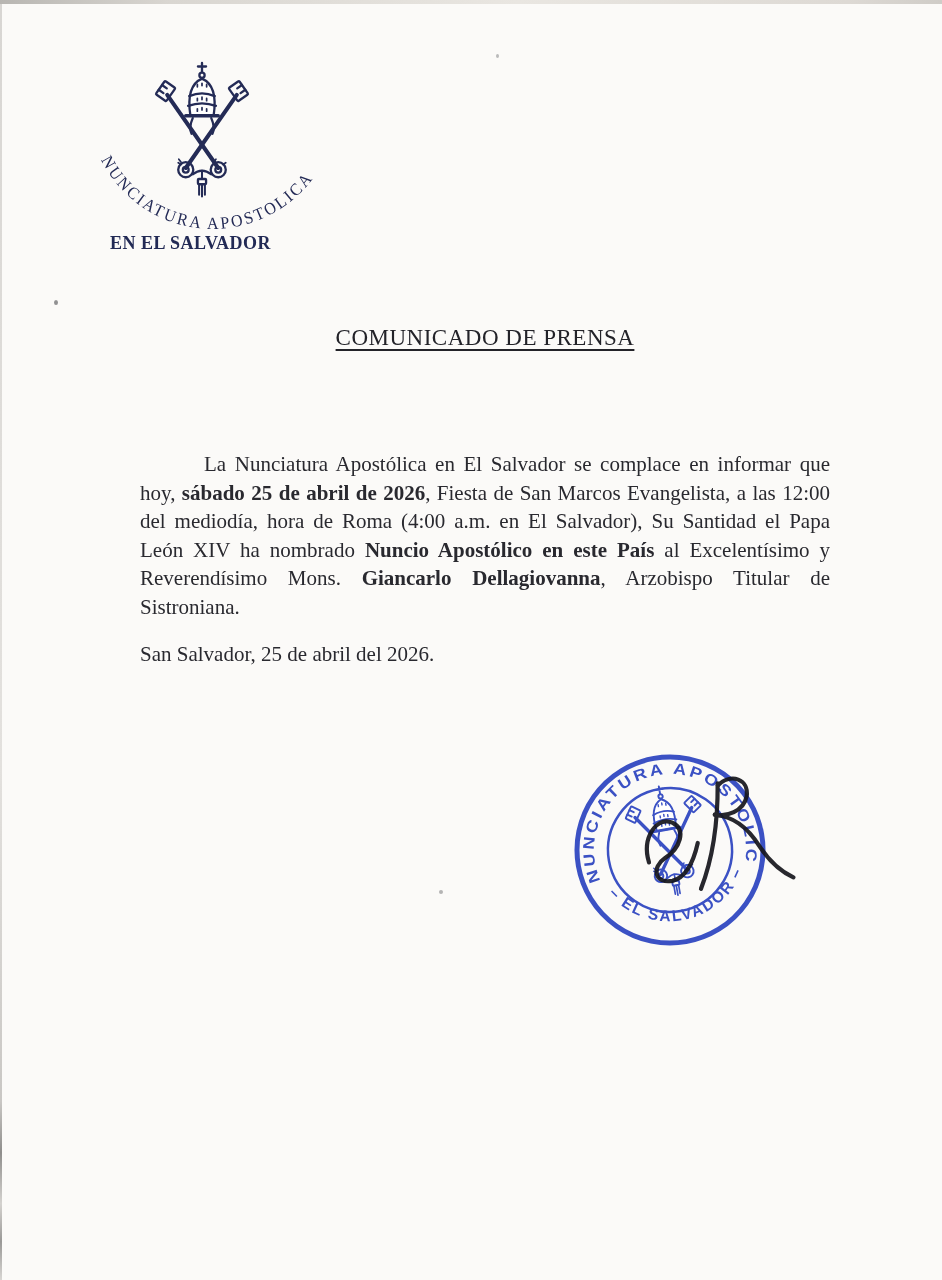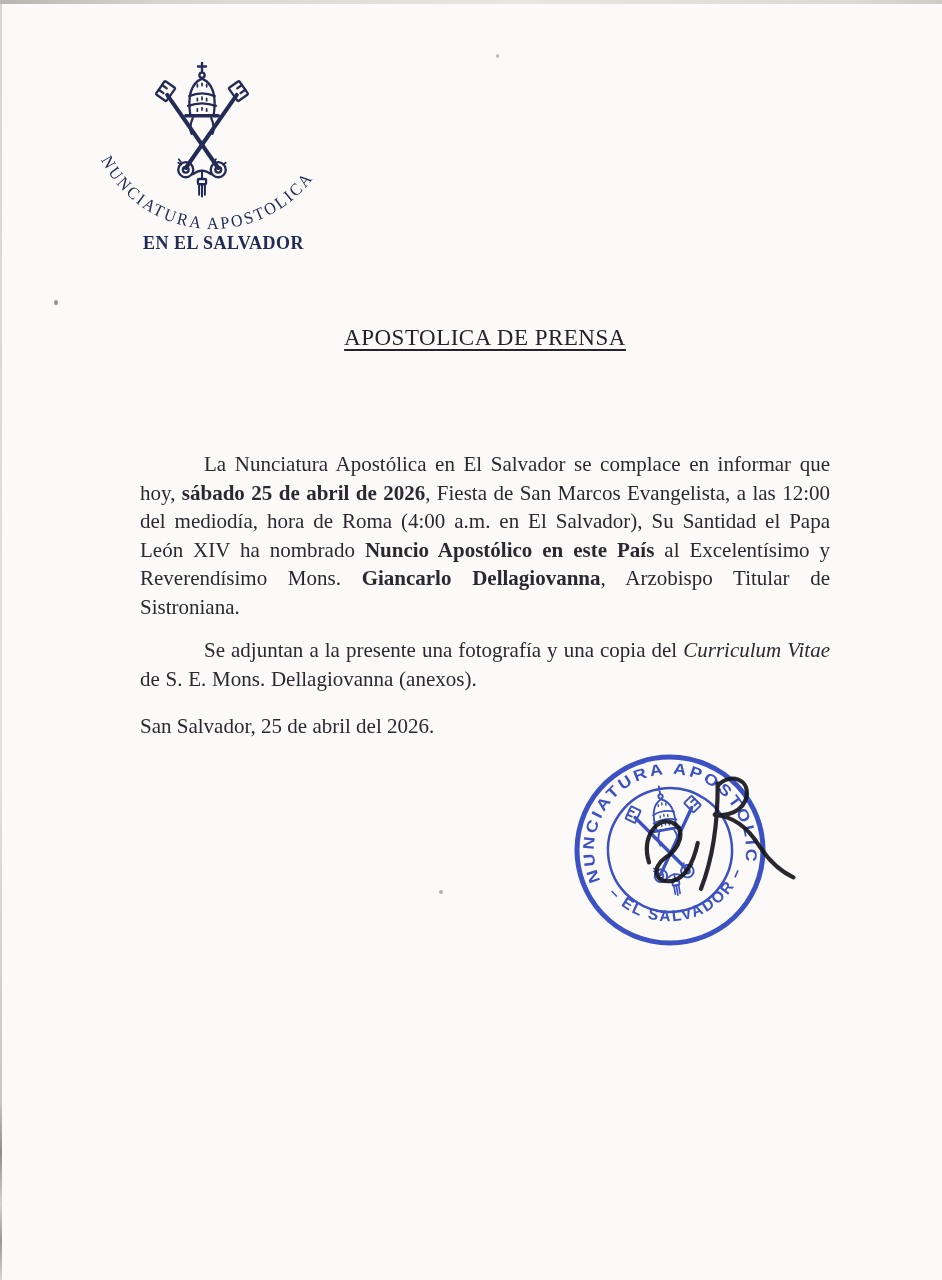--- a/index.html
+++ b/index.html
@@ -15,22 +15,22 @@
   
   .edge-top{position:absolute;top:0;left:0;right:0;height:4px;
     background:linear-gradient(90deg,#b8b6b2,#d9d6d1 18%,#e9e6e1 55%,#ddd9d4 90%,#cfccc7);}
   .edge-left{position:absolute;top:4px;left:0;width:2px;bottom:0;
     background:linear-gradient(180deg,#d8d6d3 0%,#e3e1de 60%,#c9c7c4 86%,#8f8e8c 90%,#d4d2cf 94%,#9a9997 97%,#d8d6d3);}
   .speck{position:absolute;background:#6d6d70;border-radius:50%;opacity:.75;}
 
   
   .letterhead{position:absolute;left:80px;top:58px;width:330px;height:186px;}
   .letterhead-subtitle{
-    position:absolute;left:104px;top:233px;width:200px;
-    text-align:right;font-size:18px;font-weight:700;letter-spacing:.5px;
+    position:absolute;left:110px;top:233px;width:200px;
+    text-align:left;font-size:18px;font-weight:700;letter-spacing:.5px;
     color:var(--letterhead_ink,#222a55);
   }
 
   
   .title-wrap{position:absolute;left:140px;top:325px;width:690px;text-align:center;}
   .doc-title{
     display:inline-block;font-size:23px;letter-spacing:.5px;
     text-decoration:underline;text-underline-offset:4px;text-decoration-thickness:1.5px;
     color:#232329;
   }
@@ -114,27 +114,26 @@
       <path id="lh-arc" d="M 20 100 A 125 125 0 0 0 240 110" fill="none"></path>
     </defs>
     <use href="#vatican-emblem" x="64" y="2" width="116" height="151" color="#242b56"></use>
     <text font-size="17" letter-spacing="2.5" fill="#242b56">
       <textPath href="#lh-arc" startOffset="2" textLength="256" lengthAdjust="spacingAndGlyphs">NUNCIATURA APOSTOLICA</textPath>
     </text>
   </svg>
   <div class="letterhead-subtitle">EN EL SALVADOR</div>
 
   <div class="title-wrap">
-    <span class="doc-title">APOSTOLICA DE PRENSA</span>
+    <span class="doc-title">COMUNICADO DE PRENSA</span>
   </div>
 
   <div class="body-block">
     <div id="paras">
         <p class="body-para"><span class="run-normal">La Nunciatura Apostólica en El Salvador se complace en informar que hoy, </span><span class="run-bold">sábado 25 de abril de 2026</span><span class="run-normal">, Fiesta de San Marcos Evangelista, a las 12:00 del mediodía, hora de Roma (4:00 a.m. en El Salvador), Su Santidad el Papa León XIV ha nombrado </span><span class="run-bold">Nuncio Apostólico en este País</span><span class="run-normal"> al Excelentísimo y Reverendísimo Mons. </span><span class="run-bold">Giancarlo Dellagiovanna</span><span class="run-normal">, Arzobispo Titular de Sistroniana.</span></p>
-        <p class="body-para"><span class="run-normal">Se adjuntan a la presente una fotografía y una copia del </span><span class="run-italic">Curriculum Vitae</span><span class="run-normal"> de S. E. Mons. Dellagiovanna (anexos).</span></p>
       </div>
     <div class="dateline">San Salvador, 25 de abril del 2026.</div>
   </div>
 
   <svg class="stamp" viewBox="0 0 200 200">
     <g transform="rotate(-10 100 100)" color="#3b51c4">
       <circle cx="100" cy="100" r="93" fill="none" stroke="#3b51c4" stroke-width="5"></circle>
       <circle cx="100" cy="100" r="62" fill="none" stroke="#3b51c4" stroke-width="2.5"></circle>
       <defs>
         <path id="st-top" d="M 28.6 126 A 76 76 0 1 1 171.4 126" fill="none"></path>

